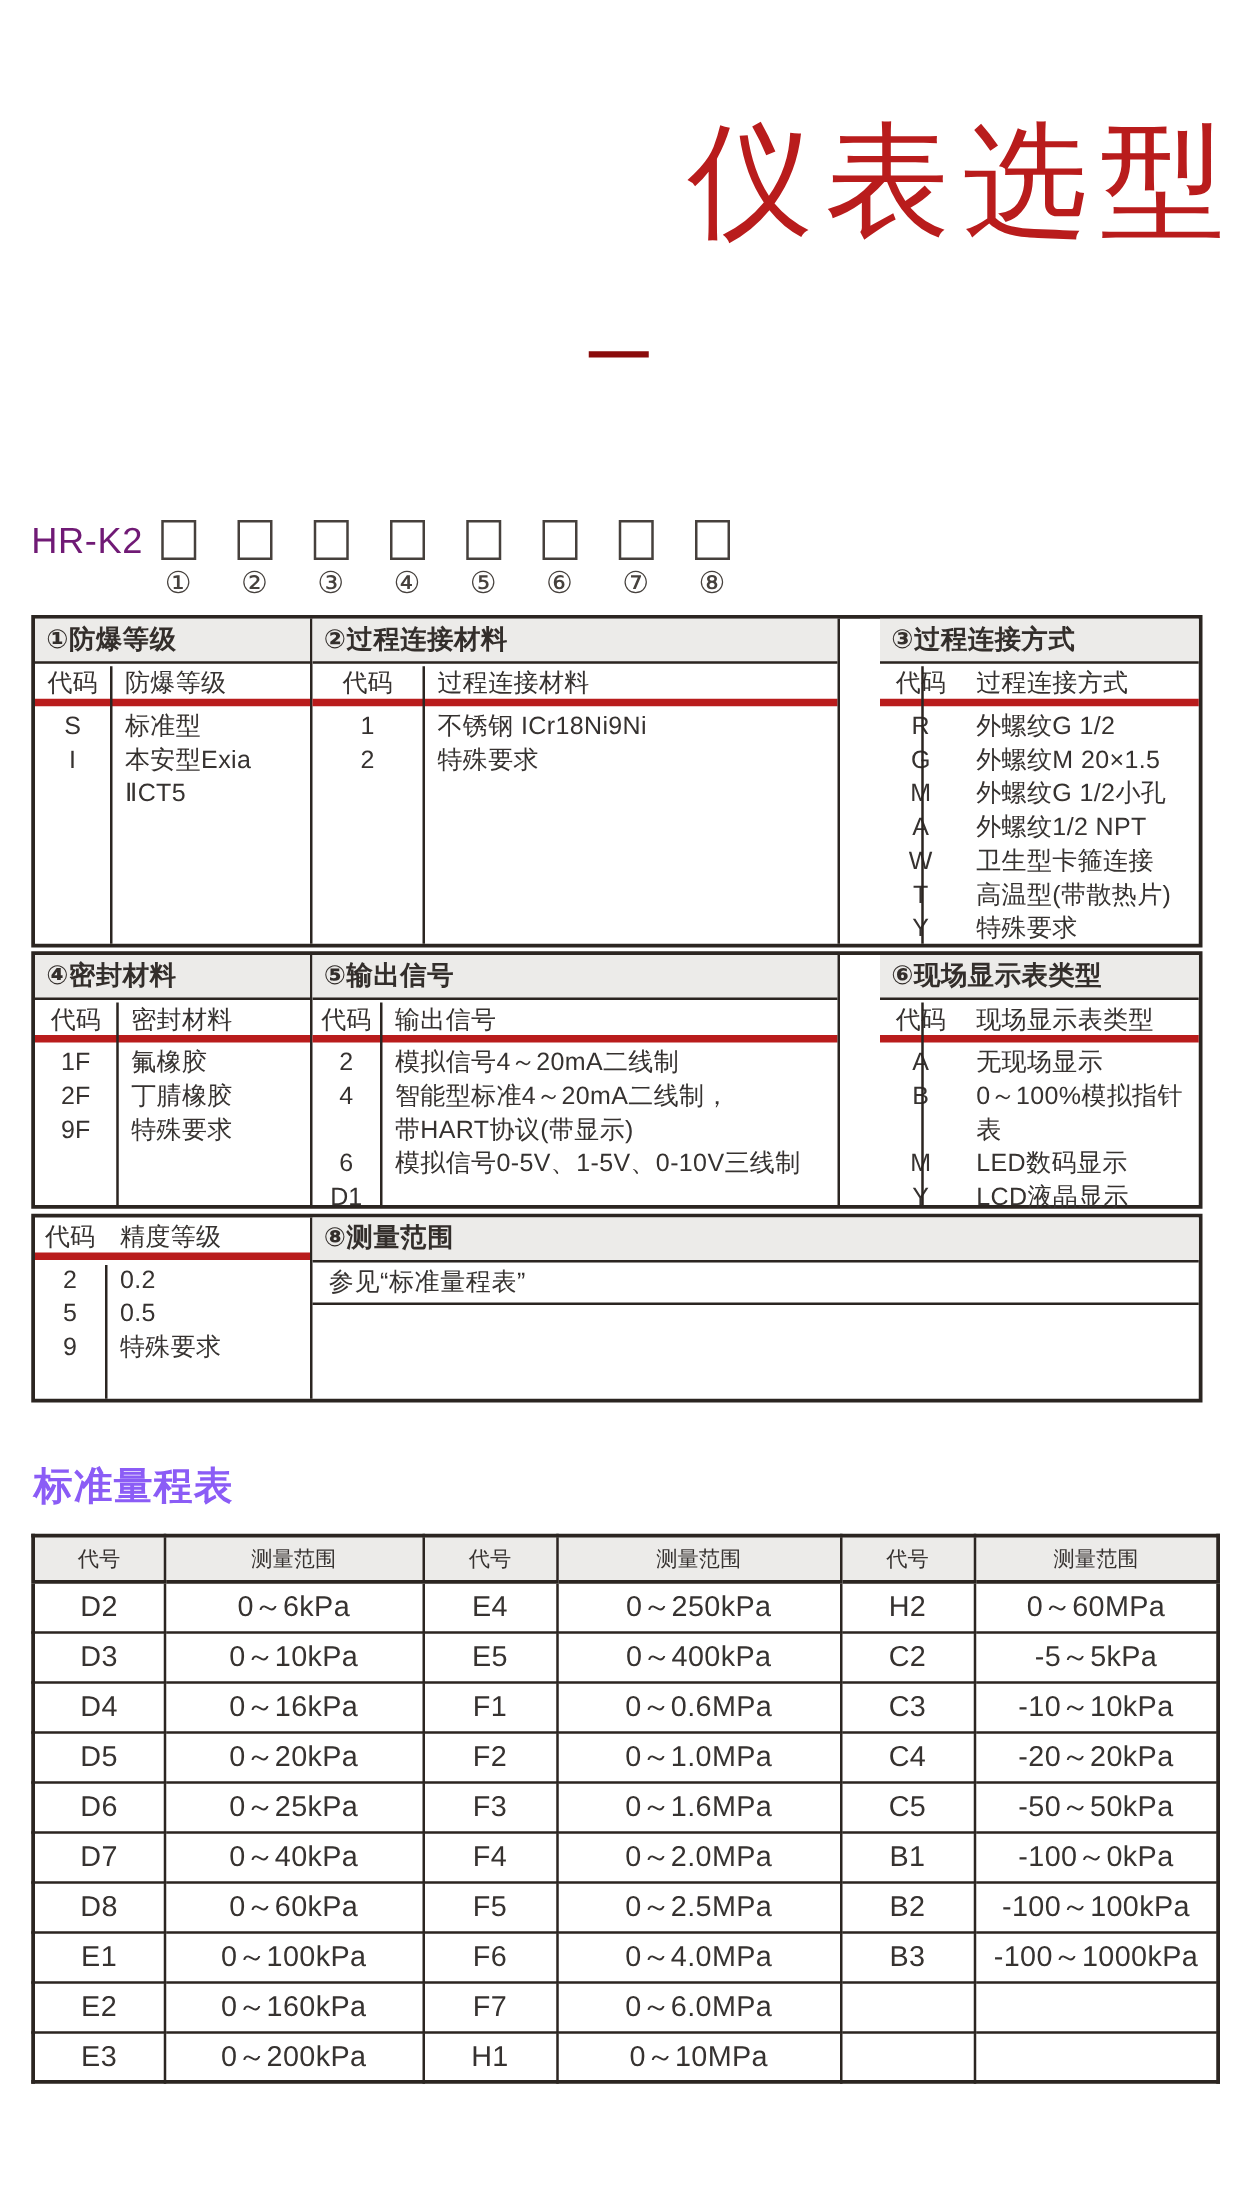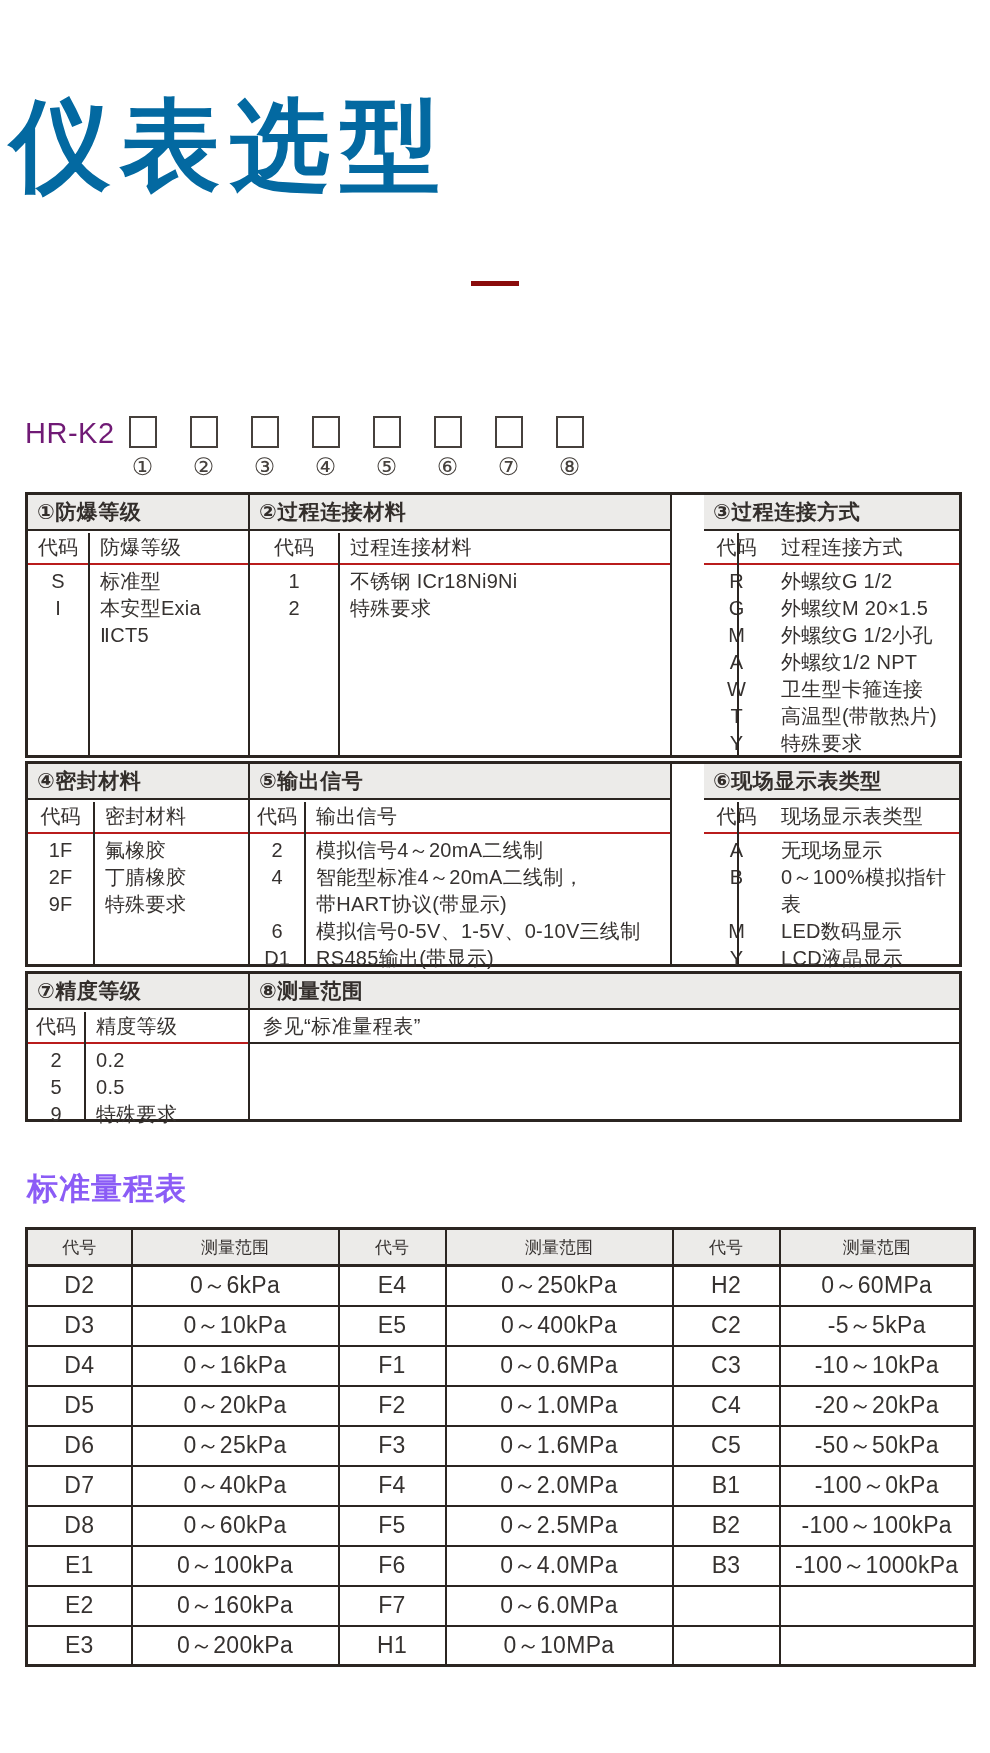--- a/index.html
+++ b/index.html
@@ -9,24 +9,24 @@
     width:990px; height:1753px;
     background:#ffffff;
     font-family:"Liberation Sans","DejaVu Sans",sans-serif;
     color:#363230;
     overflow:hidden;
   }
 
   
   .title {
     position:absolute; top:90px; left:0; width:100%;
-    text-align:left;
-    font-size:100px; line-height:1.1; font-weight:700;
+    text-align:right;
+    font-size:100px; line-height:1.1; font-weight:400;
     letter-spacing:10px; padding-left:10px;
-    color:#0369a1;
+    color:#b91c1c;
   }
   .title-underline {
     position:absolute; top:281px; left:50%; transform:translateX(-50%);
     width:48px; height:5px; background:#8a0b0b;
   }
 
   
   .model-row {
     position:absolute; top:416px; left:25px;
     display:flex; align-items:flex-start;
@@ -66,21 +66,21 @@
   .sec-title {
     height:36px; flex:none;
     background:#ecebe9;
     border-bottom:2px solid #2b2521;
     font-size:21px; font-weight:600; line-height:34px;
     padding-left:9px; color:#332e2b;
     letter-spacing:0.5px;
   }
   .sec-colhead {
     height:34px; flex:none; display:flex;
-    border-bottom:2px solid #b91c1c;
+    border-bottom:6px solid #b91c1c;
     font-size:20px; font-weight:500; line-height:32px;
   }
   .sec-note {
     height:34px; flex:none;
     border-bottom:2px solid #2b2521;
     font-size:20px; font-weight:400; line-height:32px;
     padding-left:13px; letter-spacing:0.5px;
   }
   .sec-body { flex:1; padding-top:3px; }
   .sec-row { display:flex; font-size:20px; line-height:27px; }
@@ -273,21 +273,20 @@
             <span class="sec-code">4</span>
             <span class="sec-val">智能型标准4～20mA二线制，
 带HART协议(带显示)</span>
           </div>
           <div class="sec-row">
             <span class="sec-code">6</span>
             <span class="sec-val">模拟信号0-5V、1-5V、0-10V三线制</span>
           </div>
           <div class="sec-row">
             <span class="sec-code">D1</span>
-            <span class="sec-val">RS485输出(带显示)</span>
           </div>
         </div>
       </div>
     <div class="section sC">
         <div class="sec-title">⑥现场显示表类型</div>
         <div class="sec-colhead">
           <span class="sec-code">代码</span>
           <span class="sec-val">现场显示表类型</span>
         </div>
         <div class="sec-body">
@@ -306,21 +305,20 @@
           <div class="sec-row">
             <span class="sec-code">Y</span>
             <span class="sec-val">LCD液晶显示</span>
           </div>
         </div>
       </div>
   </div>
 
   <div class="block block3">
     <div class="section sA">
-        <div class="sec-title">⑦精度等级</div>
         <div class="sec-colhead">
           <span class="sec-code">代码</span>
           <span class="sec-val">精度等级</span>
         </div>
         <div class="sec-body">
           <div class="sec-row">
             <span class="sec-code">2</span>
             <span class="sec-val">0.2</span>
           </div>
           <div class="sec-row">

